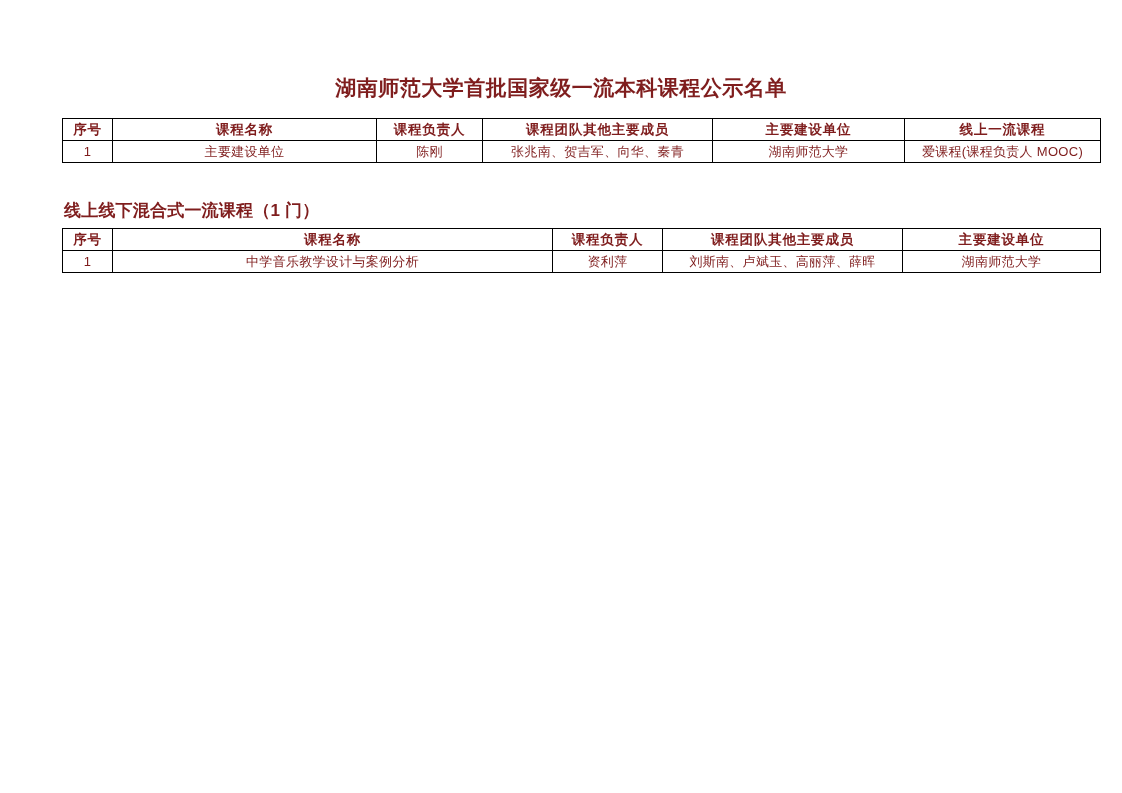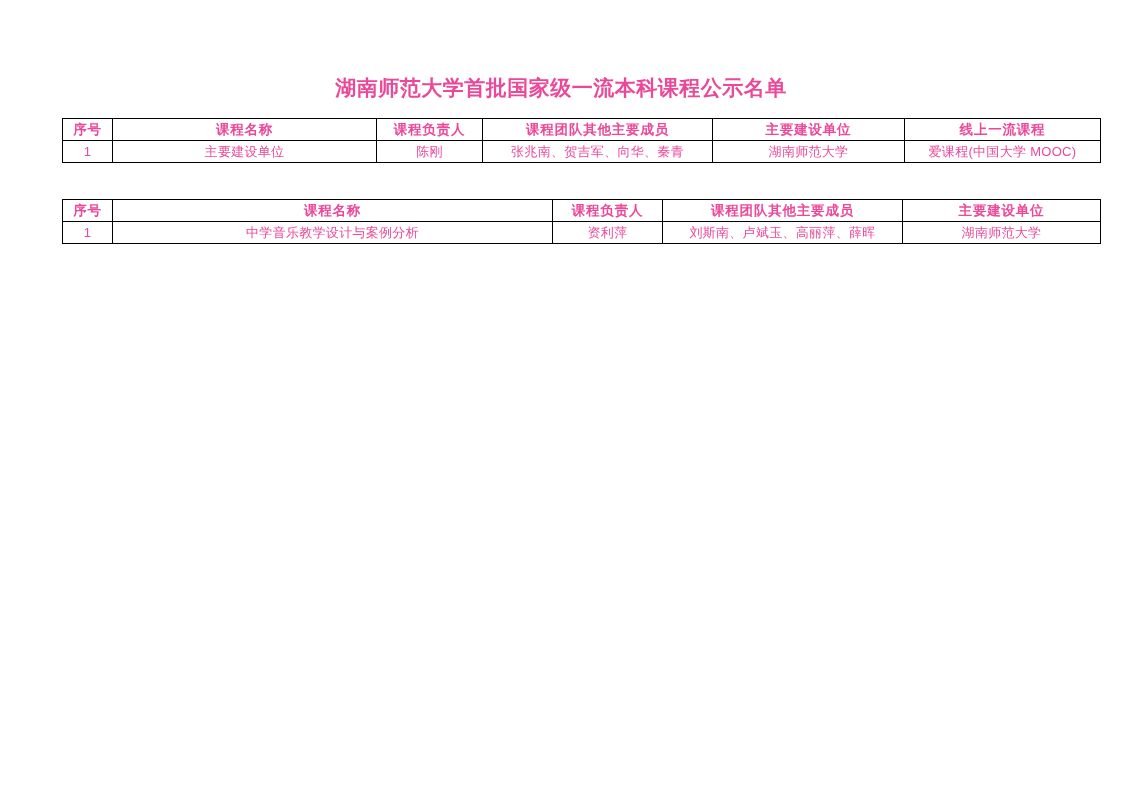--- a/index.html
+++ b/index.html
@@ -6,21 +6,21 @@
     margin: 0;
     padding: 0;
     background: #ffffff;
   }
   .page {
     position: relative;
     width: 1122px;
     height: 592px;
     background: #ffffff;
     font-family: "Liberation Serif", "DejaVu Serif", serif;
-    color: #ec4899;
+    color: #7f1d1d;
     overflow: hidden;
   }
   .doc-title {
     position: absolute;
     top: 74px;
     left: 0;
     width: 1122px;
     text-align: center;
     font-family: "Liberation Sans", "DejaVu Sans", sans-serif;
     font-size: 21px;
@@ -117,27 +117,28 @@
           <th>线上一流课程</th>
         </tr>
       </thead>
       <tbody>
         <tr>
           <td>1</td>
           <td>主要建设单位</td>
           <td>陈刚</td>
           <td>张兆南、贺吉军、向华、秦青</td>
           <td>湖南师范大学</td>
-          <td>爱课程(中国大学 MOOC)</td>
+          <td>爱课程(课程负责人 MOOC)</td>
         </tr>
       </tbody>
     </table>
   </div>
 
   <div class="section section-2">
+    <div class="section-heading">线上线下混合式一流课程（1 门）</div>
     <table class="grid t2">
       <colgroup>
         <col class="c0">
           <col class="c1">
           <col class="c2">
           <col class="c3">
           <col class="c4">
       </colgroup>
       <thead>
         <tr>

